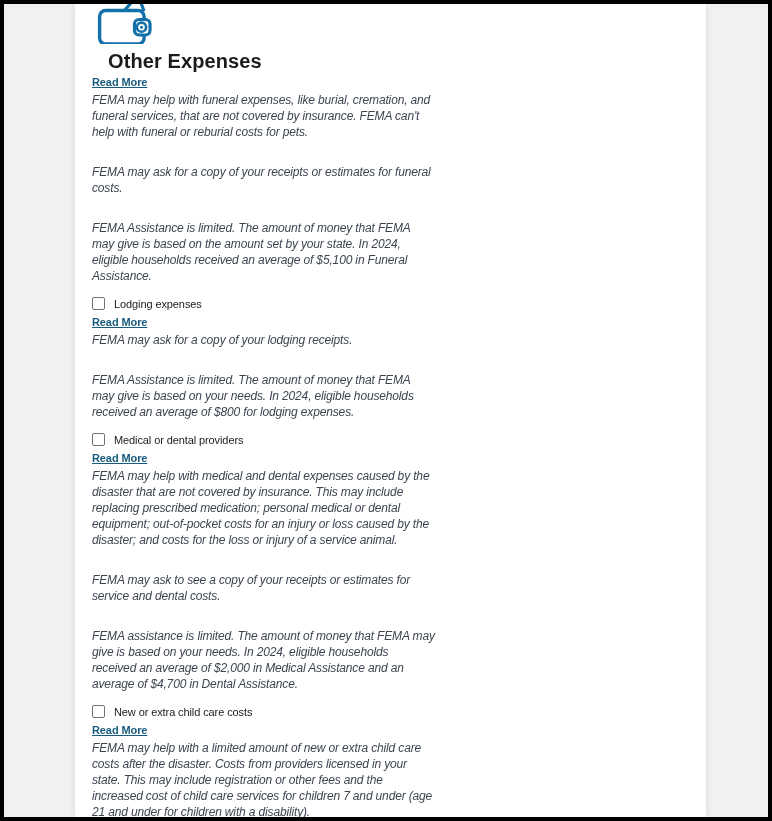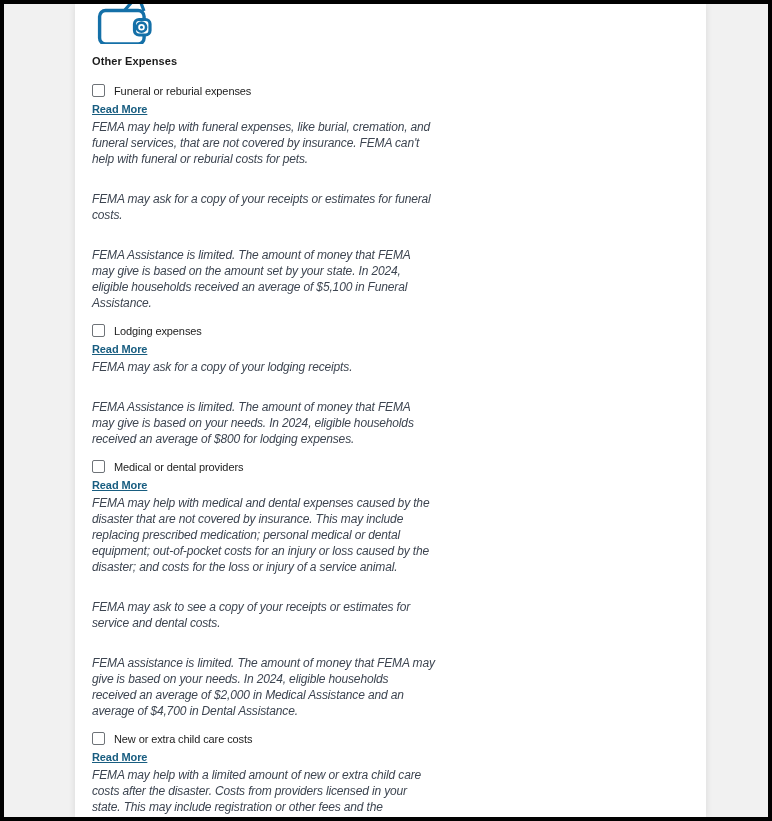--- a/index.html
+++ b/index.html
@@ -37,22 +37,22 @@
   .content{
     padding-left:17px;
     width:360px;
   }
   .icon-wrap{
     width:58px;height:40px;
     margin-left:4px;
     overflow:hidden;
   }
   h1.page-title{
-    margin:8px 0 0 0;
-    font-size:11px;
+    margin:8px 0 0 16px;
+    font-size:20px;
     line-height:19px;
     font-weight:700;
     color:var(--heading-text);
     letter-spacing:0.1px;
   }
   .expense-section{margin:0;}
   .checkbox-row{
     display:flex;
     align-items:center;
     margin-top:12px;
@@ -114,24 +114,20 @@
 
           <circle cx="45.5" cy="23.2" r="4.6" stroke="var(--icon-blue)" stroke-width="2.6"></circle>
           <circle cx="45.5" cy="23.2" r="1.5" fill="var(--icon-blue)"></circle>
         </svg>
       </div>
 
       <h1 class="page-title">Other Expenses</h1>
 
       <div id="sections">
   <section class="expense-section">
-    <div class="checkbox-row">
-      <span class="checkbox" role="checkbox" aria-checked="false"></span>
-      <span class="checkbox-label">Funeral or reburial expenses</span>
-    </div>
     <a class="read-more" href="#">Read More</a>
     <div class="paras">
               <p>FEMA may help with funeral expenses, like burial, cremation, and funeral services, that are not covered by insurance. FEMA can't help with funeral or reburial costs for pets.</p>
               <p>FEMA may ask for a copy of your receipts or estimates for funeral costs.</p>
               <p>FEMA Assistance is limited. The amount of money that FEMA may give is based on the amount set by your state. In 2024, eligible households received an average of $5,100 in Funeral Assistance.</p>
             </div>
   </section>
 
   <section class="expense-section">
     <div class="checkbox-row">

